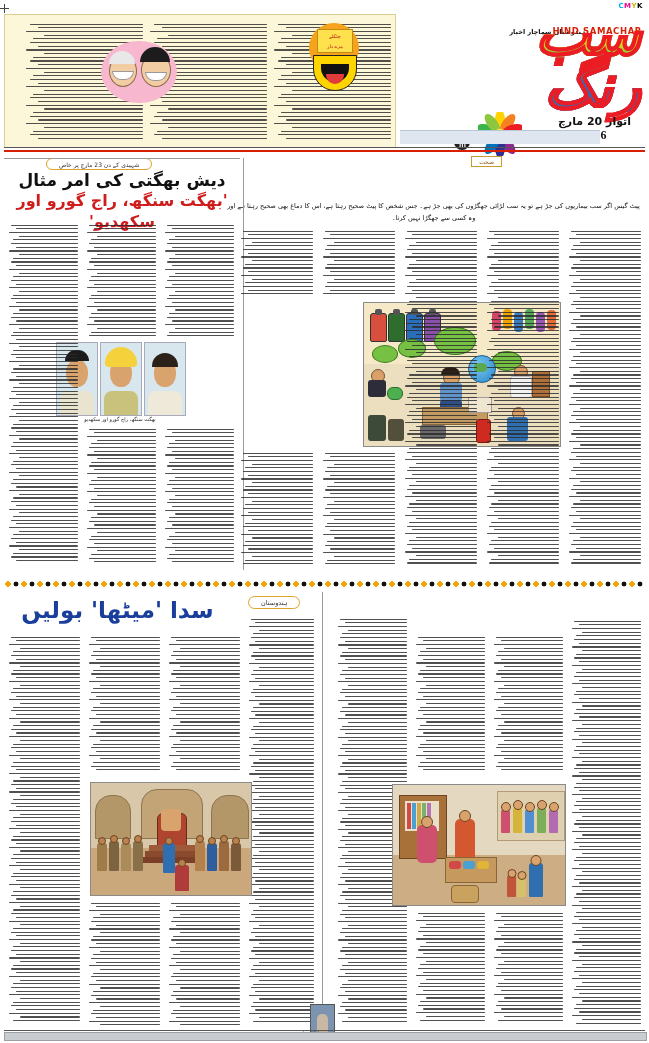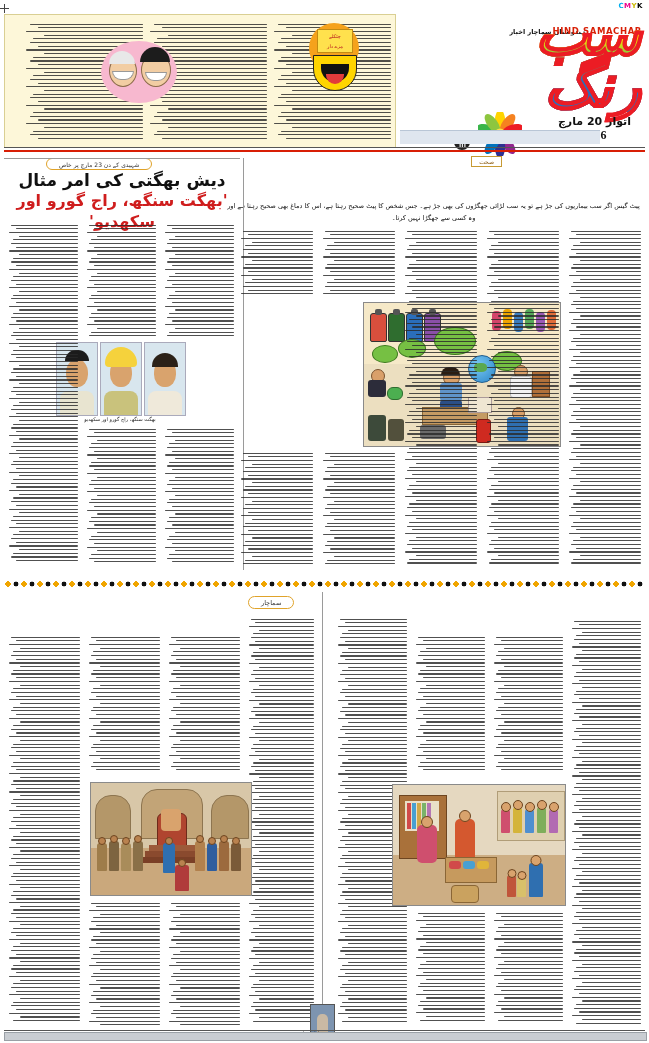--- a/index.html
+++ b/index.html
@@ -1065,21 +1065,22 @@
       <div class="tline"></div>
       <div class="tline"></div>
       <div class="tline"></div>
       <div class="tline"></div>
       <div class="tline"></div>
       <div class="tline"></div>
     </div>
 
   <div class="dotrule" style="top:580px;"></div>
 
-  <div class="kick-sweet">سماچار</div>
+  <div class="hl-sweet">سدا 'میٹھا' بولیں</div>
+  <div class="kick-sweet">ہندوستان</div>
 
   <div class="vrule" style="left:322px;top:592px;height:440px;"></div>
 
   <div class="col tcol urdu" style="left:8px;top:634px;width:72px;height:392px;">
       <div class="tline"></div>
       <div class="tline"></div>
       <div class="tline"></div>
       <div class="tline"></div>
       <div class="tline"></div>
       <div class="tline"></div>

